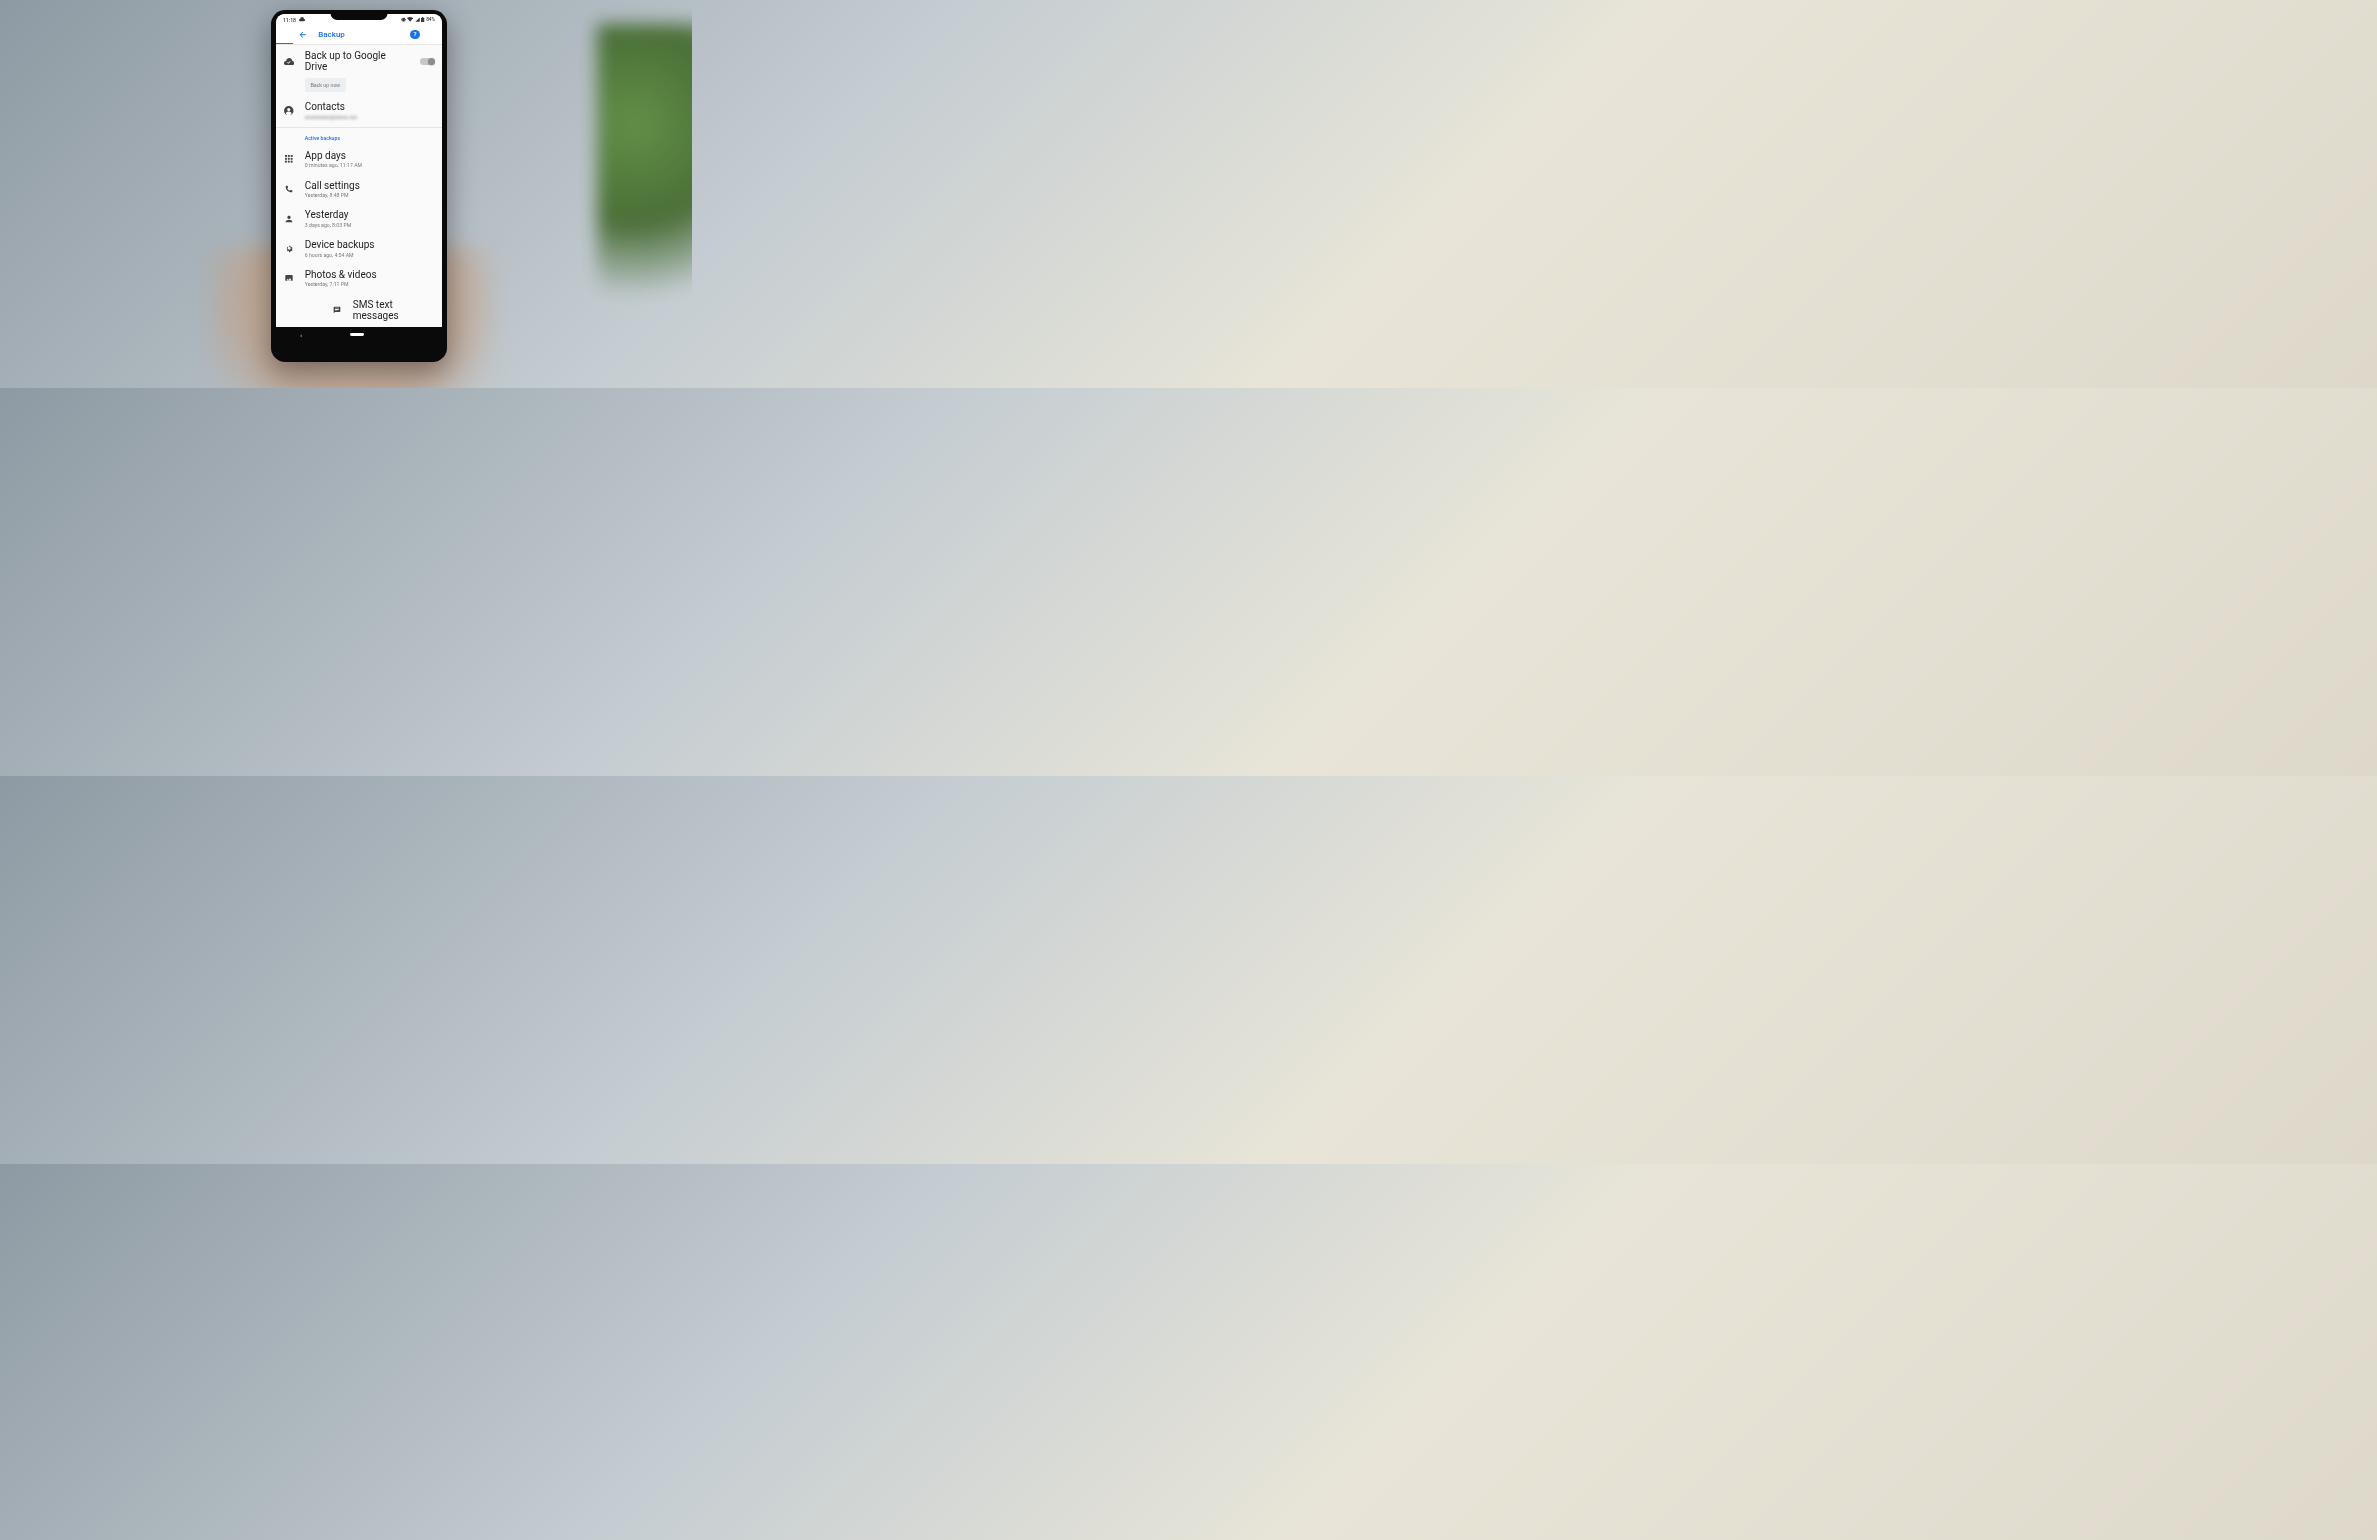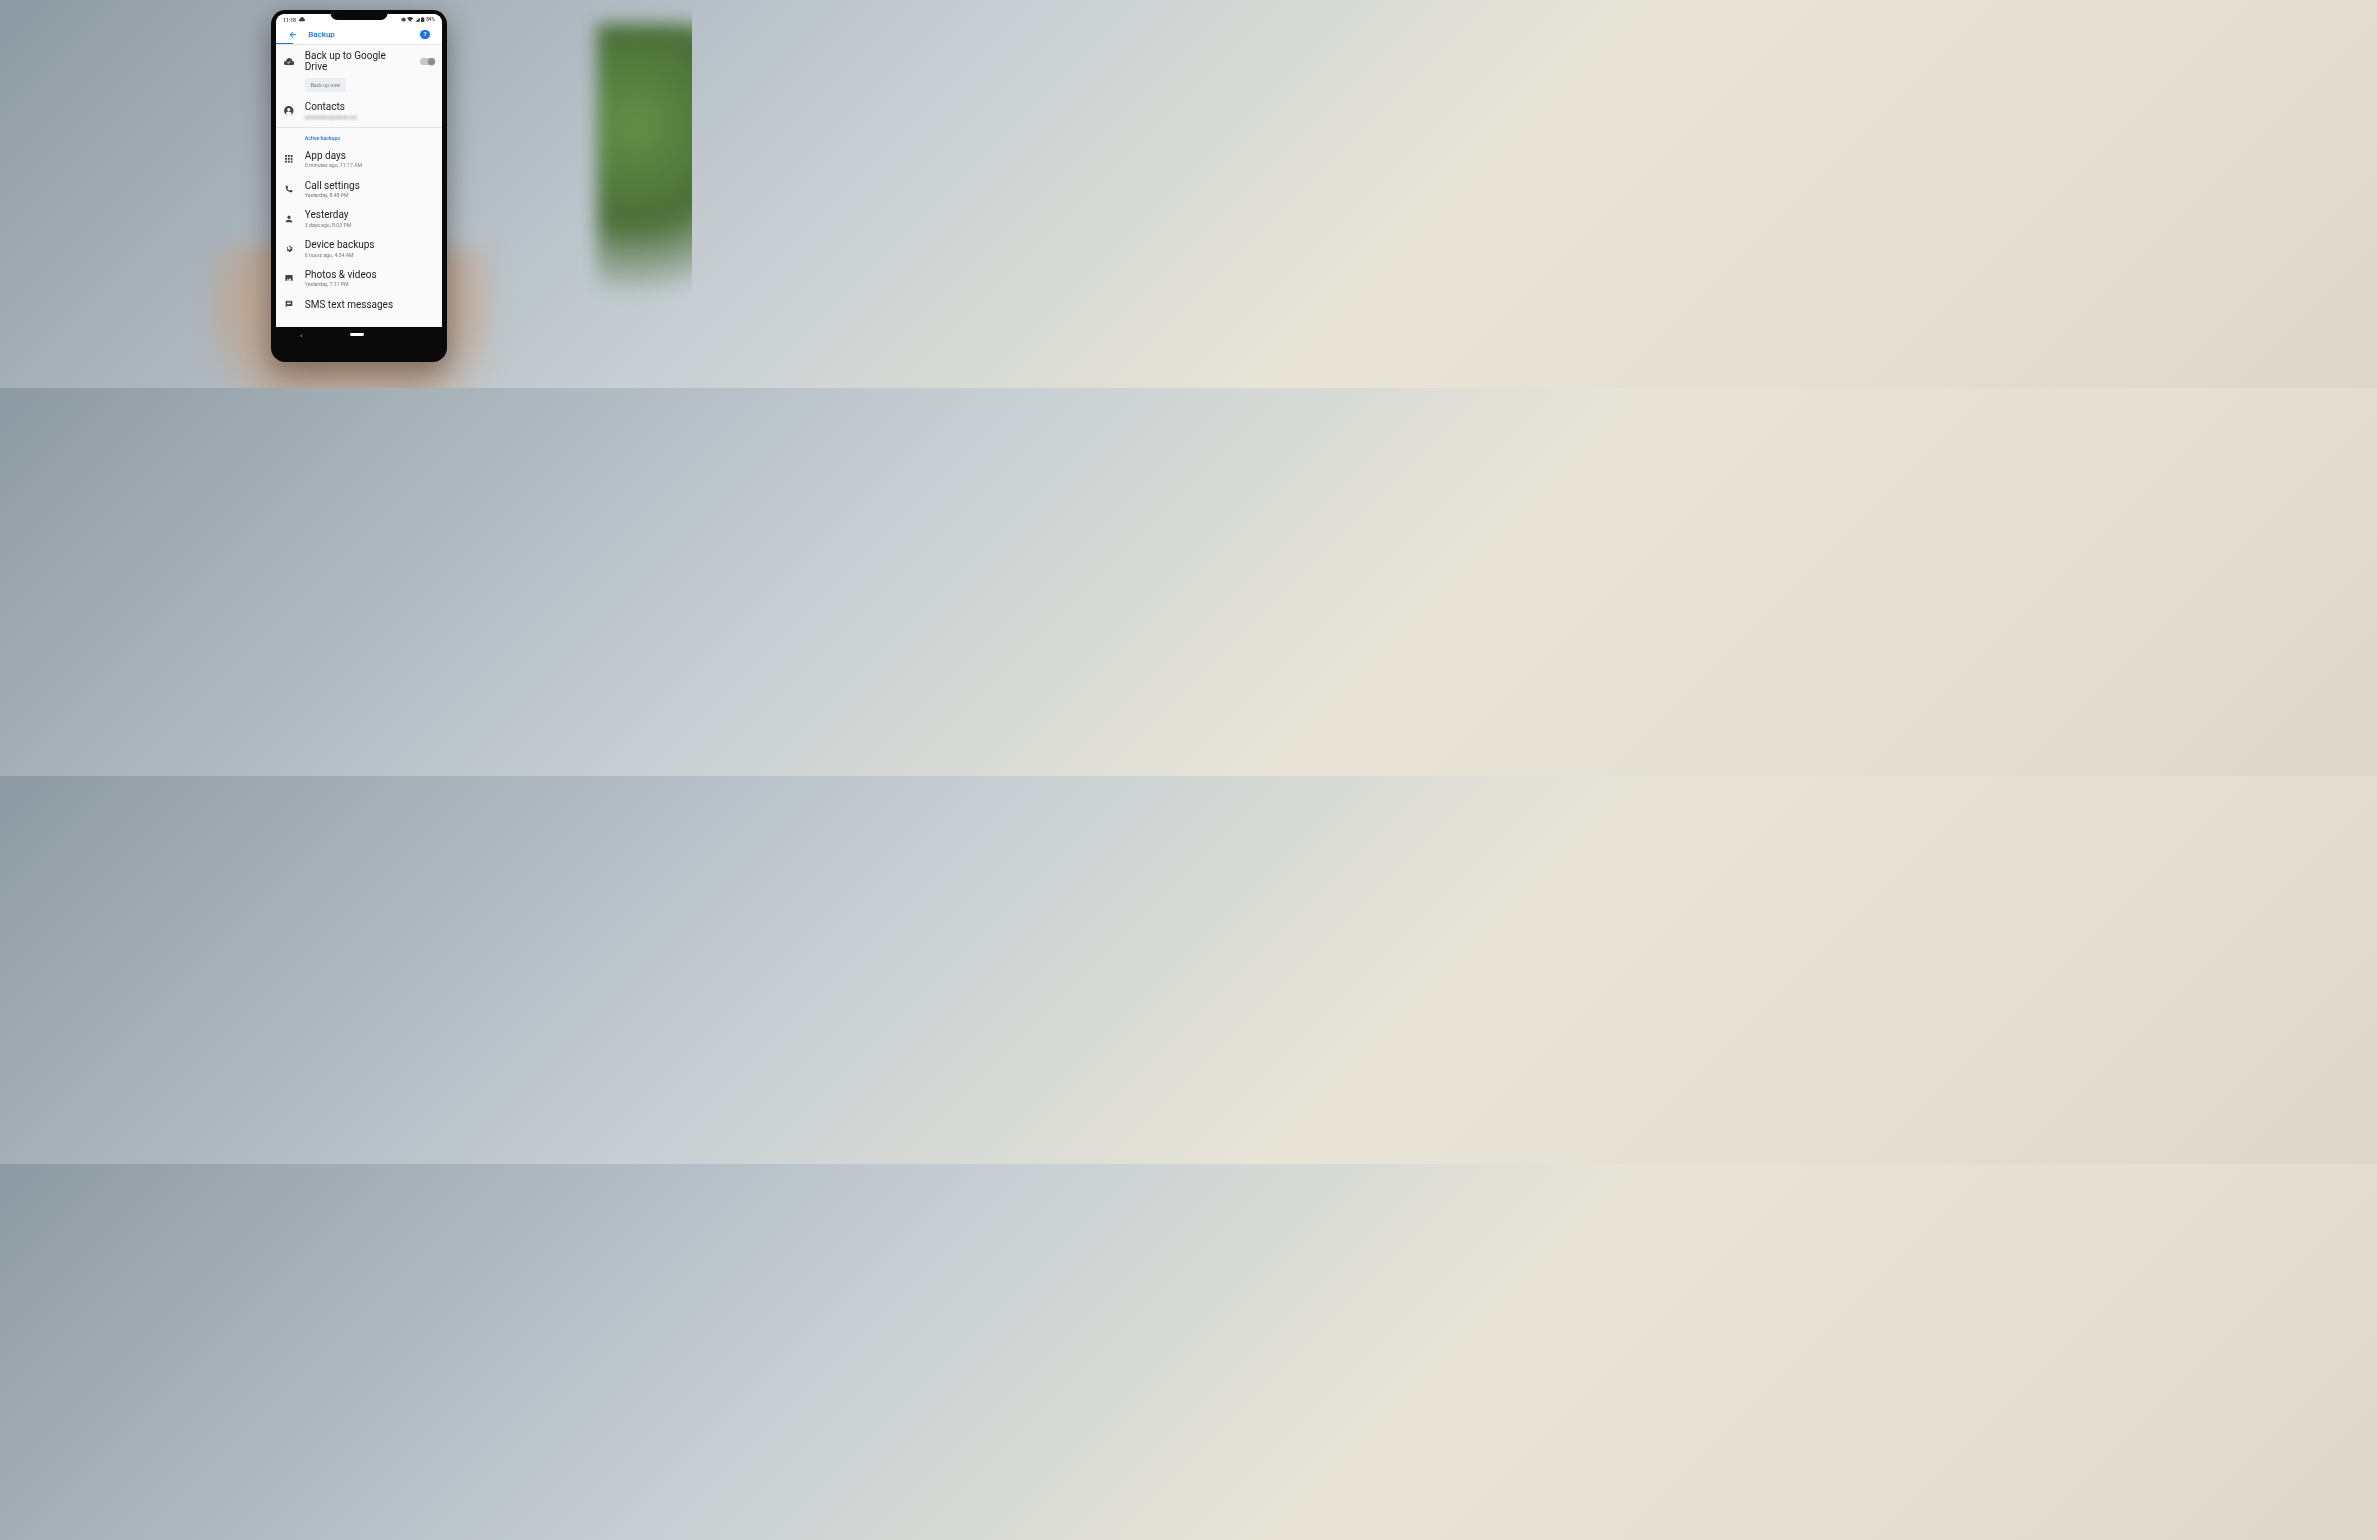--- a/index.html
+++ b/index.html
@@ -52,21 +52,21 @@
     height: 10.5px;
     background: #0a0a0a;
     border-radius: 0 0 6.7px 6.7px;
     z-index: 10;
   }
   .app-bar {
     height: 20px;
     background: #fff;
     display: flex;
     align-items: center;
-    padding: 0 12px;
+    padding: 0 22px;
     border-bottom: 0.5px solid #e5e5e5;
     position: relative;
   }
   .app-bar .progress {
     position: absolute;
     bottom: -0.5px;
     left: 0;
     height: 1px;
     width: 17px;
     background: #1a73e8;
@@ -349,21 +349,21 @@
           <svg width="8" height="8" viewBox="0 0 24 24">
               <path fill="#444" d="M21 3H3C2 3 1 4 1 5v14c0 1 1 2 2 2h18c1 0 2-1 2-2V5c0-1-1-2-2-2zM8 14l3 4 4-6 5 8H4l4-6z"></path>
             </svg>
         </span>
         <div class="texts">
           <div class="title">Photos &amp; videos</div>
           <div class="subtitle">Yesterday, 7:11 PM</div>
         </div>
       </div>
 
-      <div class="row" style="padding-bottom:1px;">
+      <div class="row" style="padding-bottom:1px;margin-left:48px;">
         <span class="icon-slot">
           <svg width="8" height="8" viewBox="0 0 24 24">
               <path fill="#444" d="M20 2H4C3 2 2 3 2 4v18l4-4h14c1 0 2-1 2-2V4c0-1-1-2-2-2zM6 9h12v2H6zm8 4H6v-2h8zm4-6H6V5h12z"></path>
             </svg>
         </span>
         <div class="texts">
           <div class="title">SMS text messages</div>
         </div>
       </div>
 

